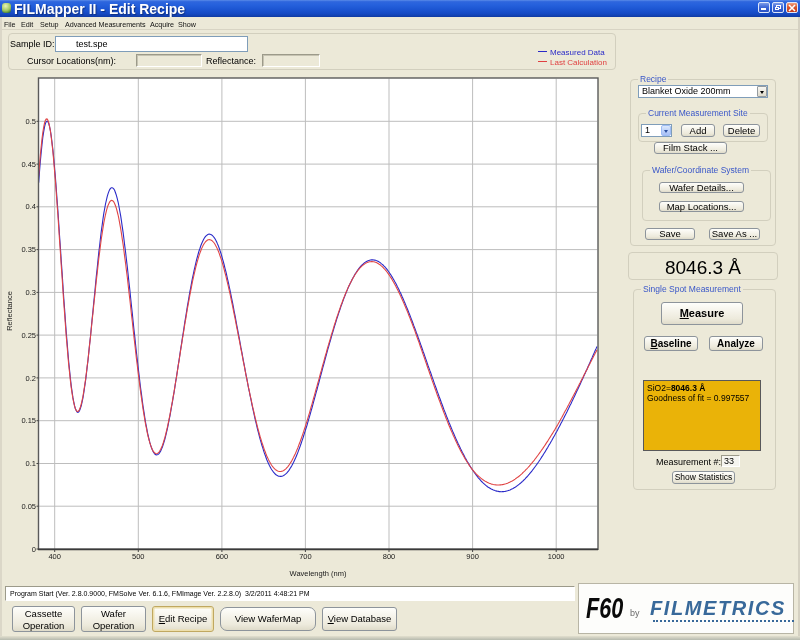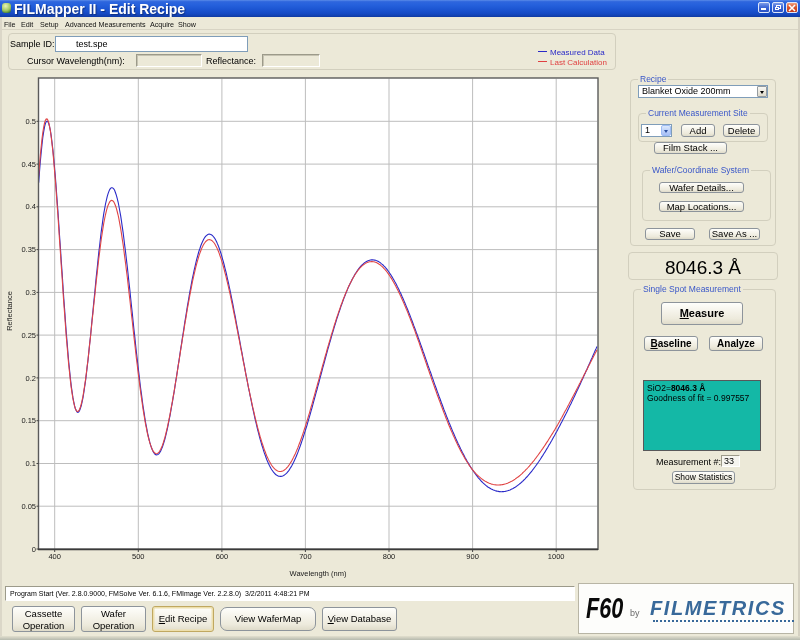--- a/index.html
+++ b/index.html
@@ -55,21 +55,21 @@
     <span style="left:21px;">Edit</span>
     <span style="left:40px;">Setup</span>
     <span style="left:65px;">Advanced Measurements</span>
     <span style="left:150px;">Acquire</span>
     <span style="left:178px;">Show</span>
 </div>
 
 <div class="gb" style="left:8px;top:33px;width:608px;height:37px;"></div>
 <div class="lbl" style="left:10px;top:39px;">Sample ID:</div>
 <div class="tb" style="left:55px;top:36px;width:193px;height:16px;line-height:14px;padding-left:20px;">test.spe</div>
-<div class="lbl" style="left:27px;top:56px;">Cursor Wavelength(nm):</div>
+<div class="lbl" style="left:27px;top:56px;">Cursor Locations(nm):</div>
 <div class="sunken" style="left:136px;top:54px;width:66px;height:13px;"></div>
 <div class="lbl" style="left:206px;top:56px;">Reflectance:</div>
 <div class="sunken" style="left:262px;top:54px;width:58px;height:13px;"></div>
 
 <div class="abs" style="left:538px;top:51px;width:9px;height:0;border-top:1.5px solid #2A2AC8;"></div>
 <div class="abs" style="left:550px;top:48px;font-size:8px;color:#2A2AC8;">Measured Data</div>
 <div class="abs" style="left:538px;top:61px;width:9px;height:0;border-top:1.5px solid #E04040;"></div>
 <div class="abs" style="left:550px;top:58px;font-size:8px;color:#E04040;">Last Calculation</div>
 
 <svg class="abs" id="chart" style="left:0;top:0;" width="630" height="585" viewBox="0 0 630 585">
@@ -162,21 +162,21 @@
 
 <div class="gb" style="left:628px;top:252px;width:150px;height:28px;"></div>
 <div class="abs" style="left:628px;top:257px;width:150px;text-align:center;font-size:19px;color:#000;">8046.3 Å</div>
 
 <div class="gb" style="left:633px;top:289px;width:143px;height:201px;">
     <span class="gl">Single Spot Measurement</span>
   </div>
 <div class="btn" style="left:661px;top:302px;width:82px;height:23px;line-height:21px;font-size:11px;font-weight:bold;"><u>M</u>easure</div>
 <div class="btn" style="left:644px;top:336px;width:54px;height:15px;line-height:13px;font-size:10px;font-weight:bold;"><u>B</u>aseline</div>
 <div class="btn" style="left:709px;top:336px;width:54px;height:15px;line-height:13px;font-size:10px;font-weight:bold;">Analyze</div>
-<div class="abs" style="left:643px;top:380px;width:118px;height:71px;background:#14b8a6;border:1px solid #58585A;font-size:8.5px;color:#000;padding:2px 0 0 3px;line-height:10px;">SiO2=<b>8046.3 Å</b><br>Goodness of fit = 0.997557</div>
+<div class="abs" style="left:643px;top:380px;width:118px;height:71px;background:#eab308;border:1px solid #58585A;font-size:8.5px;color:#000;padding:2px 0 0 3px;line-height:10px;">SiO2=<b>8046.3 Å</b><br>Goodness of fit = 0.997557</div>
 <div class="lbl" style="left:656px;top:457px;font-size:9px;">Measurement #:</div>
 <div class="abs" style="left:721px;top:455px;width:19px;height:12px;background:#F6F5F0;border-top:1px solid #9C9A8A;border-left:1px solid #9C9A8A;border-bottom:1px solid #fff;border-right:1px solid #fff;font-size:9px;line-height:10px;padding-left:2px;">33</div>
 <div class="btn" style="left:672px;top:471px;width:63px;height:13px;line-height:11px;font-size:8.5px;white-space:nowrap;">Show Statistics</div>
 
 <div class="abs" id="statusbar">Program Start (Ver. 2.8.0.9000, FMSolve Ver. 6.1.6, FMImage Ver. 2.2.8.0)&nbsp; 3/2/2011 4:48:21 PM</div>
 
 <div class="btn" style="left:12px;top:606px;width:63px;height:26px;font-size:9.5px;line-height:12px;padding-top:1px;">Cassette<br>Operation</div>
 <div class="btn" style="left:81px;top:606px;width:65px;height:26px;font-size:9.5px;line-height:12px;padding-top:1px;">Wafer<br>Operation</div>
 <div class="btn" style="left:152px;top:606px;width:62px;height:26px;font-size:9.5px;line-height:24px;border:1px solid #C0A860;box-shadow:inset 0 0 0 1.5px #EDDFAC;"><u>E</u>dit Recipe</div>
 <div class="btn" style="left:220px;top:607px;width:96px;height:24px;font-size:9.5px;line-height:22px;border-radius:7px;">View WaferMap</div>

